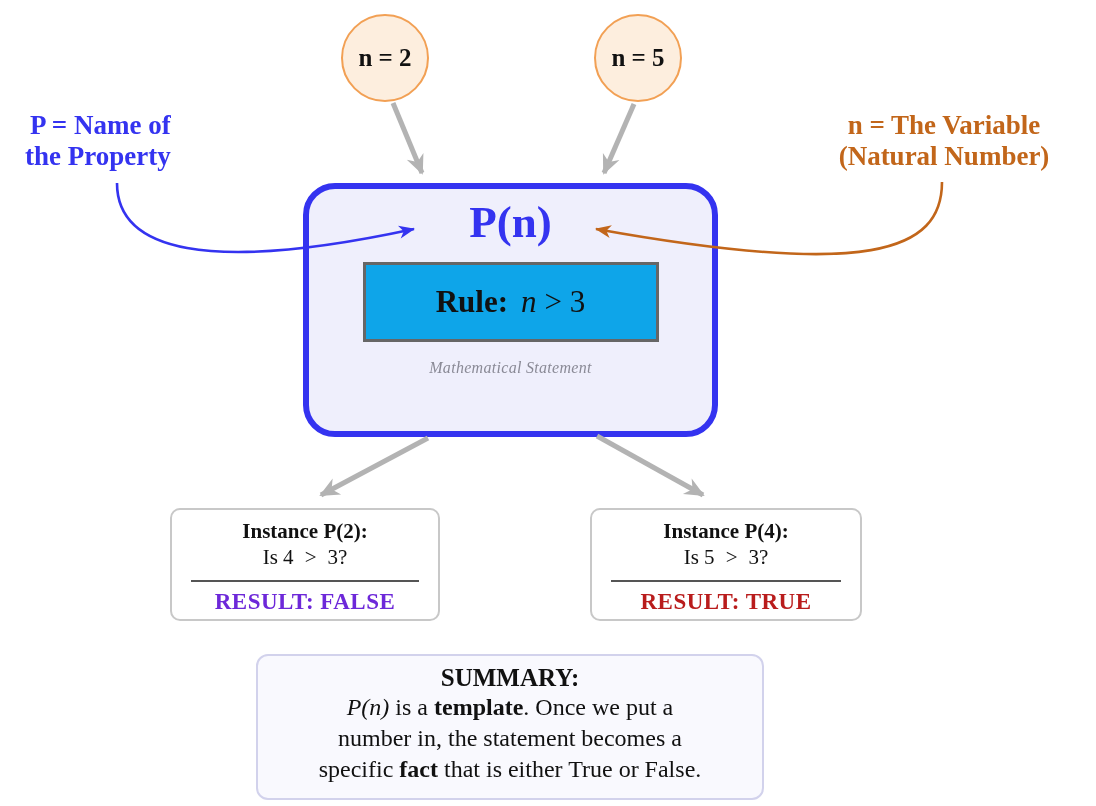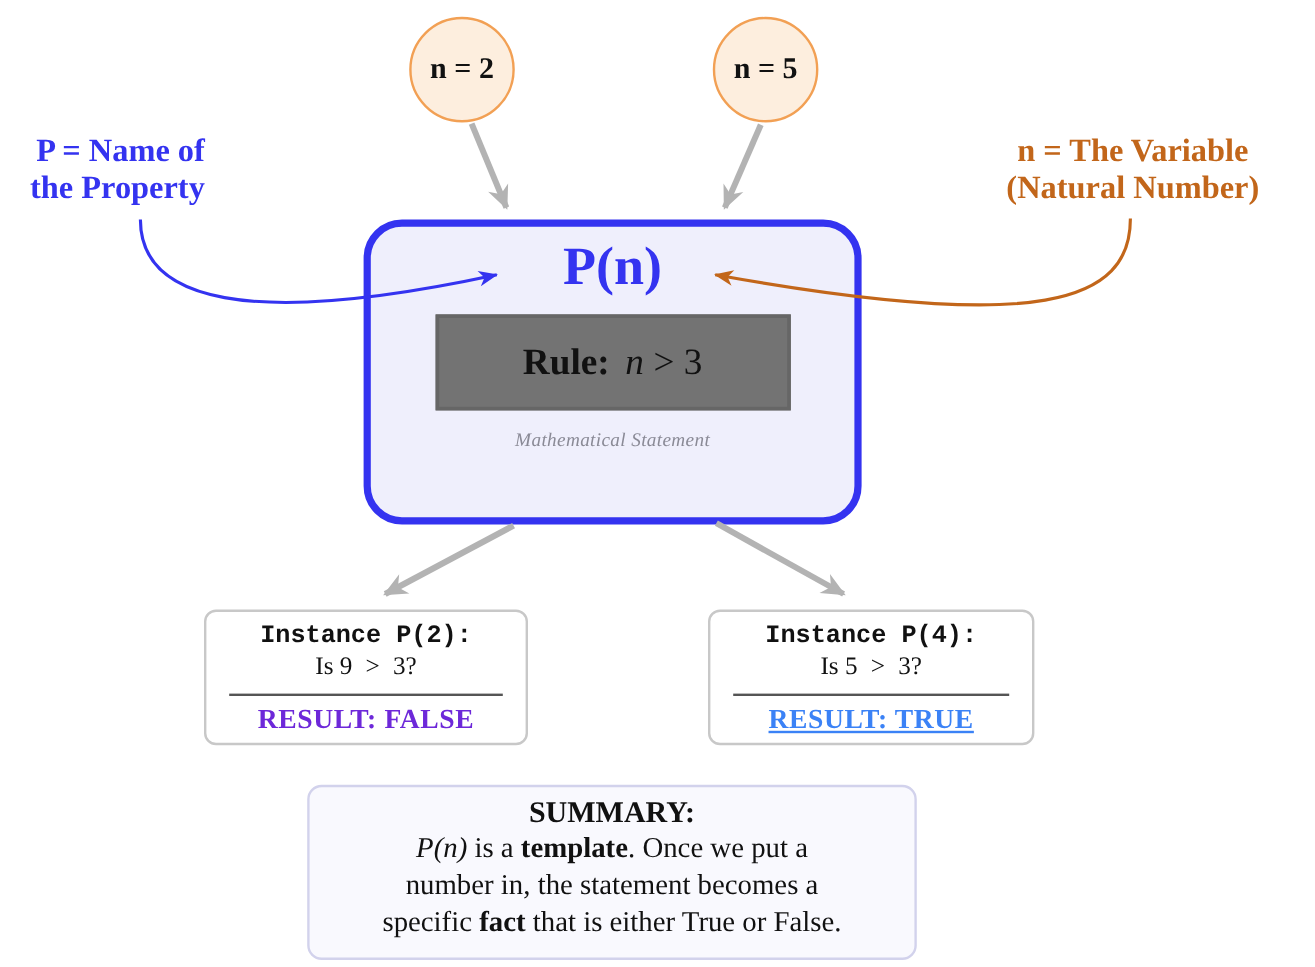--- a/index.html
+++ b/index.html
@@ -30,39 +30,39 @@
   #variable-label{left:798px;width:292px;color:#c2661a;text-align:center;}
 
   
   #predicate-box{
     position:absolute;left:303px;top:183px;width:403px;height:242px;
     background:#efeffc;border:6px solid #3433f0;border-radius:32px;
     display:flex;flex-direction:column;align-items:center;z-index:1;
   }
   #predicate-name{margin-top:7px;font-size:45px;font-weight:bold;color:#3433f0;}
   #rule-box{
-    margin-top:14px;width:290px;height:74px;background:#737373;
+    margin-top:14px;width:290px;height:74px;background:#0ea5e9;
     border:3px solid #666;display:flex;align-items:center;justify-content:center;
     font-size:31px;
   }
   #rule-label{font-weight:bold;}
   #rule-expression{margin-left:13px;}
   #rule-expression .var{font-style:italic;}
   #rule-expression .rel{margin-left:8px;}
   #statement-caption{margin-top:17px;font-style:italic;color:#8a8a96;font-size:16px;letter-spacing:.3px;}
 
   
   .instance-box{
     position:absolute;top:508px;height:100px;background:#ffffff;
     border:2px solid #c8c8c8;border-radius:10px;text-align:center;
     padding-top:9px;box-sizing:content-box;z-index:2;
   }
   #instance-p2{left:170px;width:266px;}
   #instance-p5{left:590px;width:268px;}
-  .instance-title{font-weight:bold;font-size:21px;font-family:Liberation Mono, monospace;}
+  .instance-title{font-weight:bold;font-size:21px;}
   .instance-question{font-size:21px;margin-top:1px;}
   .instance-question .op{margin:0 11px;}
   .result-divider{width:86%;border:none;border-top:2px solid #555;margin:10px auto 7px auto;}
   .result-text{font-weight:bold;font-size:23px;letter-spacing:.5px;}
 
   
   #summary-box{
     position:absolute;left:256px;top:654px;width:504px;height:134px;
     background:#f9f9fe;border:2px solid #d2d2ec;border-radius:12px;
     text-align:center;padding-top:8px;box-sizing:content-box;z-index:2;
@@ -119,30 +119,30 @@
     <div id="predicate-name">P(n)</div>
     <div id="rule-box">
       <span id="rule-label">Rule:</span>
       <span id="rule-expression"><span class="var">n</span><span class="rel">&gt; 3</span></span>
     </div>
     <div id="statement-caption">Mathematical Statement</div>
   </div>
 
   <div class="instance-box" id="instance-p2">
     <div class="instance-title">Instance P(2):</div>
-    <div class="instance-question"><span>Is 9</span><span class="op">&gt;</span><span>3?</span></div>
+    <div class="instance-question"><span>Is 4</span><span class="op">&gt;</span><span>3?</span></div>
     <hr class="result-divider">
     <div class="result-text" style="color: #6d28d9;">RESULT: FALSE</div>
   </div>
 
   <div class="instance-box" id="instance-p5">
     <div class="instance-title">Instance P(4):</div>
     <div class="instance-question"><span>Is 5</span><span class="op">&gt;</span><span>3?</span></div>
     <hr class="result-divider">
-    <div class="result-text" style="color: #3b82f6; text-decoration: underline;">RESULT: TRUE</div>
+    <div class="result-text" style="color: #b91c1c;">RESULT: TRUE</div>
   </div>
 
   <div id="summary-box">
     <div id="summary-title">SUMMARY:</div>
     <div id="summary-body">
         <div class="summary-line"><span class="seg-i">P(n)</span><span class="seg-n"> is a </span><span class="seg-b">template</span><span class="seg-n">.  Once we put a</span></div>
         <div class="summary-line"><span class="seg-n">number in, the statement becomes a</span></div>
         <div class="summary-line"><span class="seg-n">specific </span><span class="seg-b">fact</span><span class="seg-n"> that is either True or False.</span></div>
       </div>
   </div>

